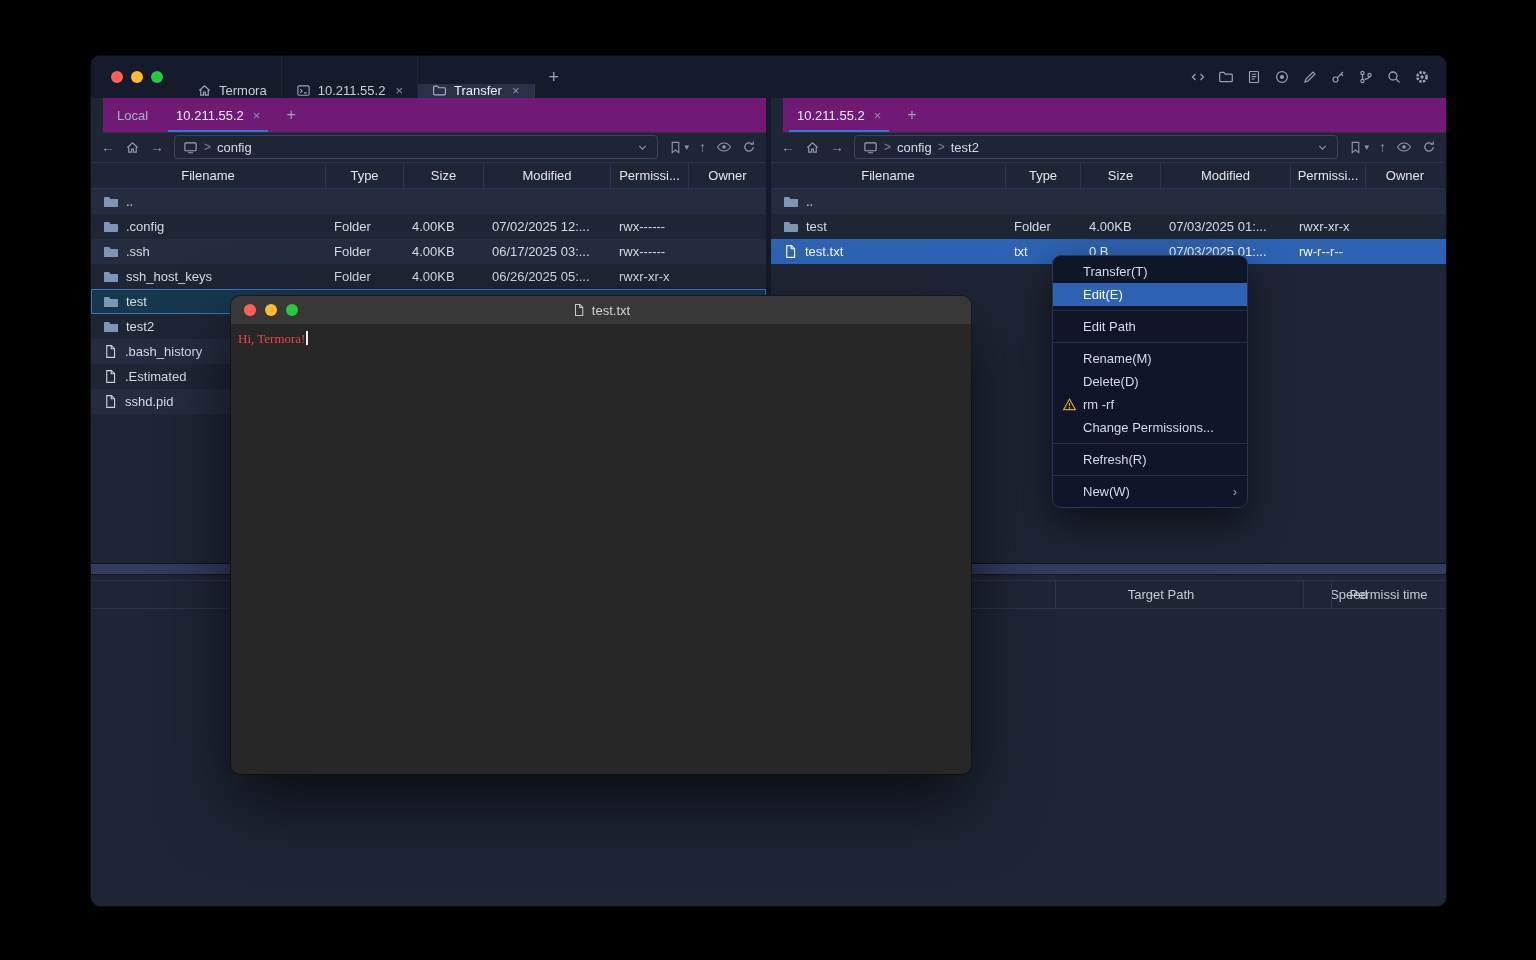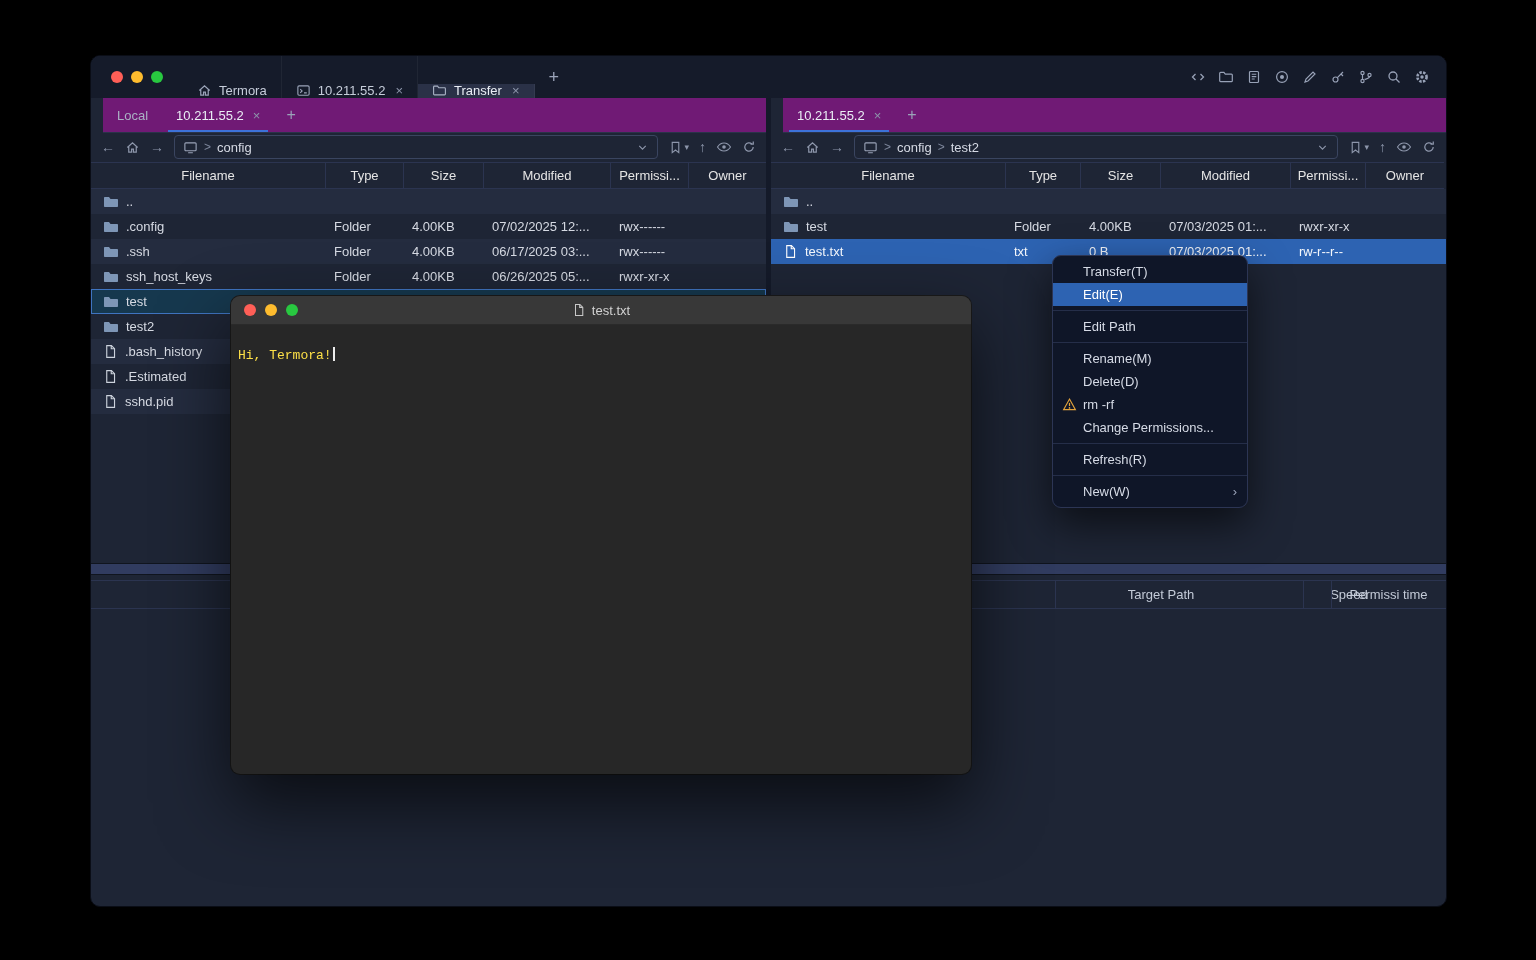--- a/index.html
+++ b/index.html
@@ -77,21 +77,21 @@
          border-left:1px solid #2b3450;white-space:nowrap;}
 
   
   .editor{position:absolute;left:231px;top:296px;width:740px;height:478px;background:#272727;
           border-radius:9px;overflow:hidden;z-index:20;
           box-shadow:0 30px 70px rgba(0,0,0,.65),0 0 0 1px #1b1b1b;}
   .etitle{height:28px;background:#383838;border-bottom:1px solid #2a2a2a;display:flex;
           align-items:center;position:relative;}
   .etraffic{position:absolute;left:13px;display:flex;gap:9px;}
   .etcenter{margin:0 auto;display:flex;align-items:center;gap:6px;color:#d2d2d2;font-size:13px;}
-  .econtent{padding:22px 7px;font-family:Liberation Mono, monospace;font-size:13px;color:#fde047;}
+  .econtent{padding:6px 7px;font-family:Liberation Serif, serif;font-size:13px;color:#ef4444;}
   .cursor{display:inline-block;width:2px;height:14px;background:#ececec;vertical-align:-2px;margin-left:1px;}
 
   
   .cmenu{position:absolute;left:1052px;top:255px;width:196px;z-index:30;background:#0f1628;
          border:1px solid #2c3554;border-radius:9px;padding:4px 0;box-sizing:border-box;
          box-shadow:0 16px 40px rgba(0,0,0,.6);}
   .mitem{height:23px;display:flex;align-items:center;padding:0 10px 0 30px;font-size:13px;
          color:#d6dbe6;position:relative;white-space:nowrap;}
   .mitem.hl{background:#2d63b2;color:#fff;}
   .micon{position:absolute;left:9px;color:#e2a33c;}

